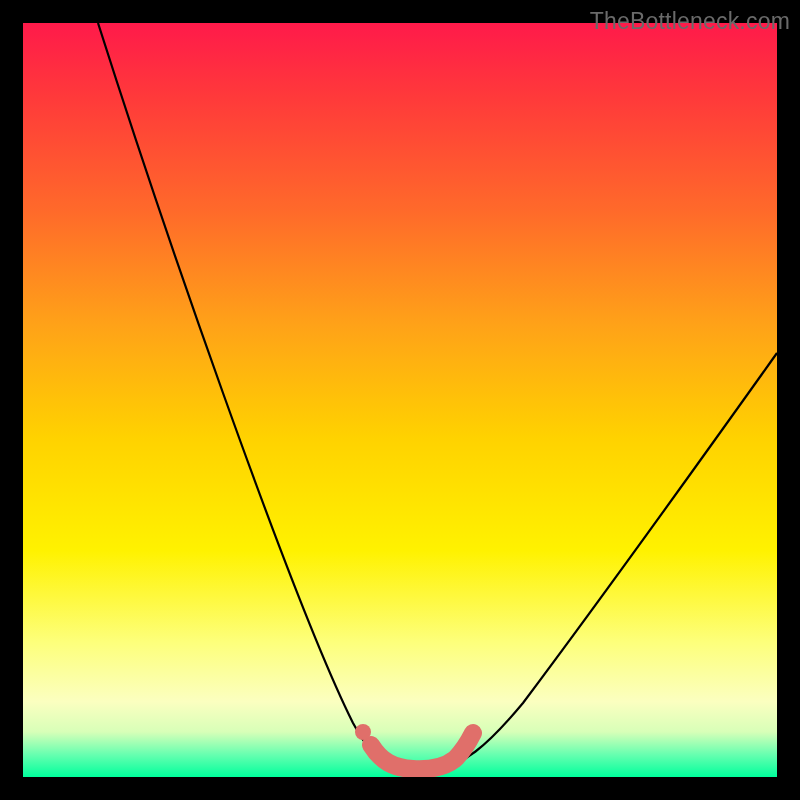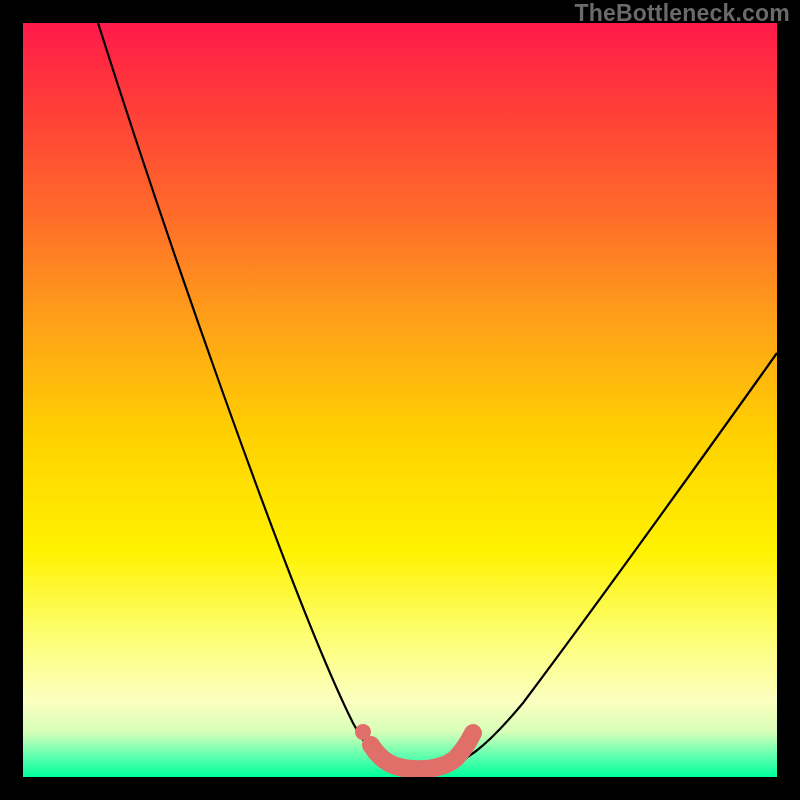--- a/index.html
+++ b/index.html
@@ -26,25 +26,25 @@
       #fff200 70%,
       #fdff7a 82%,
       #fbffc0 90%,
       #d8ffb8 94%,
       #68ffb0 97%,
       #00ff9c 100%
     );
   }
   .watermark {
     position: absolute;
-    top: 0;
+    top: 8px;
     right: 10px;
     color: #6a6a6a;
     font-size: 23px;
-    font-weight: 700;
+    font-weight: 400;
     letter-spacing: 0.2px;
     user-select: none;
   }
   svg.overlay {
     position: absolute;
     left: 0;
     top: 0;
     width: 754px;
     height: 754px;
   }

